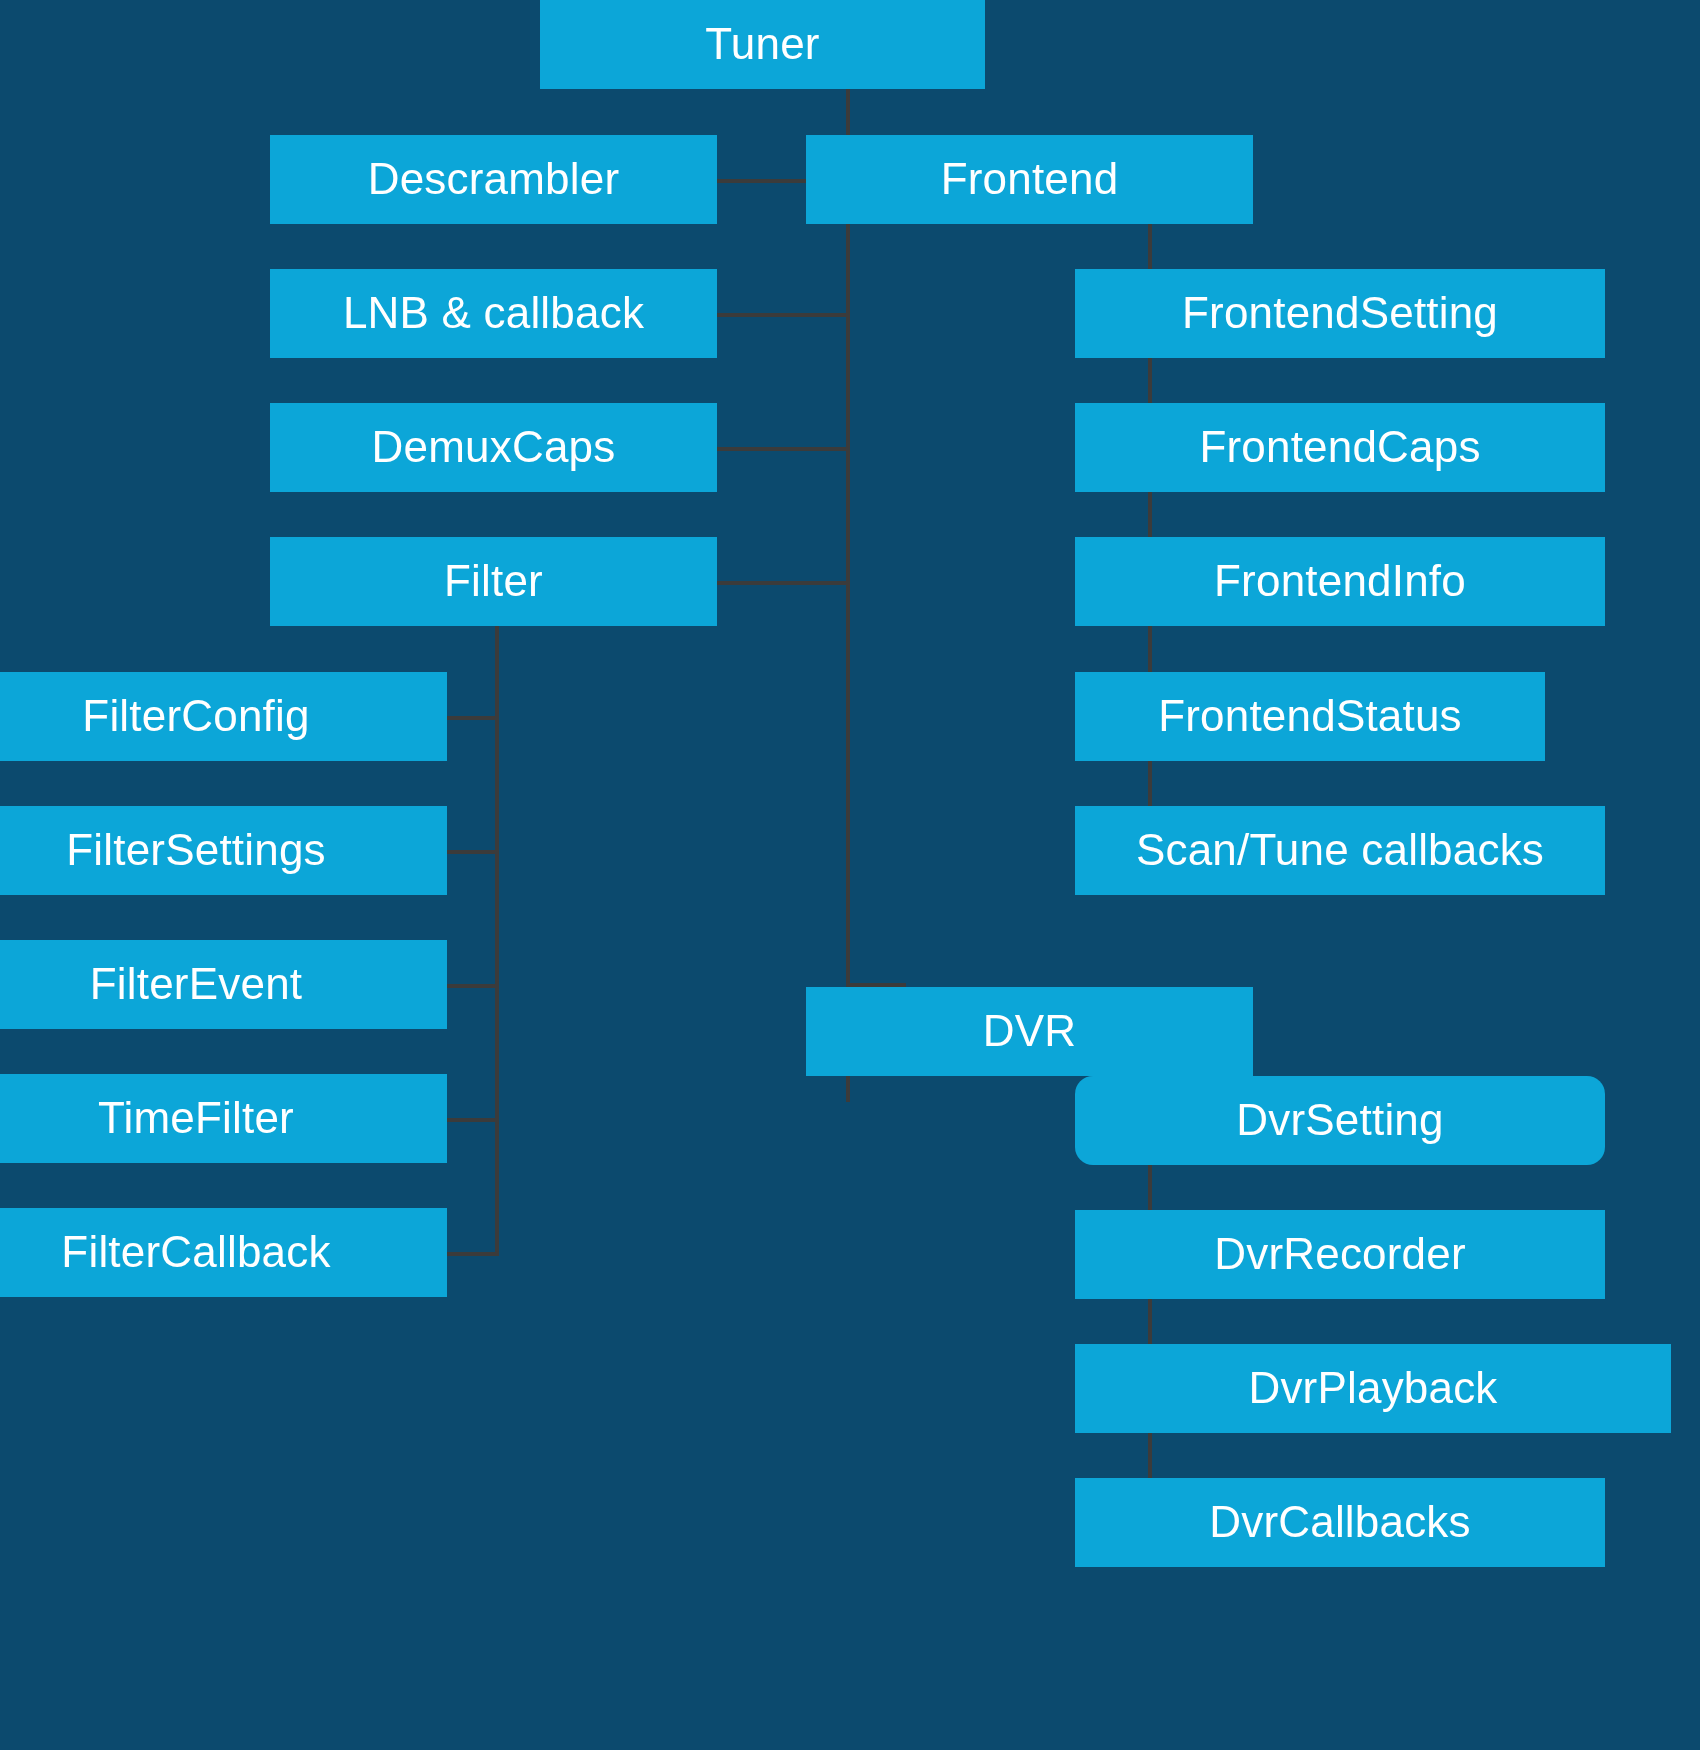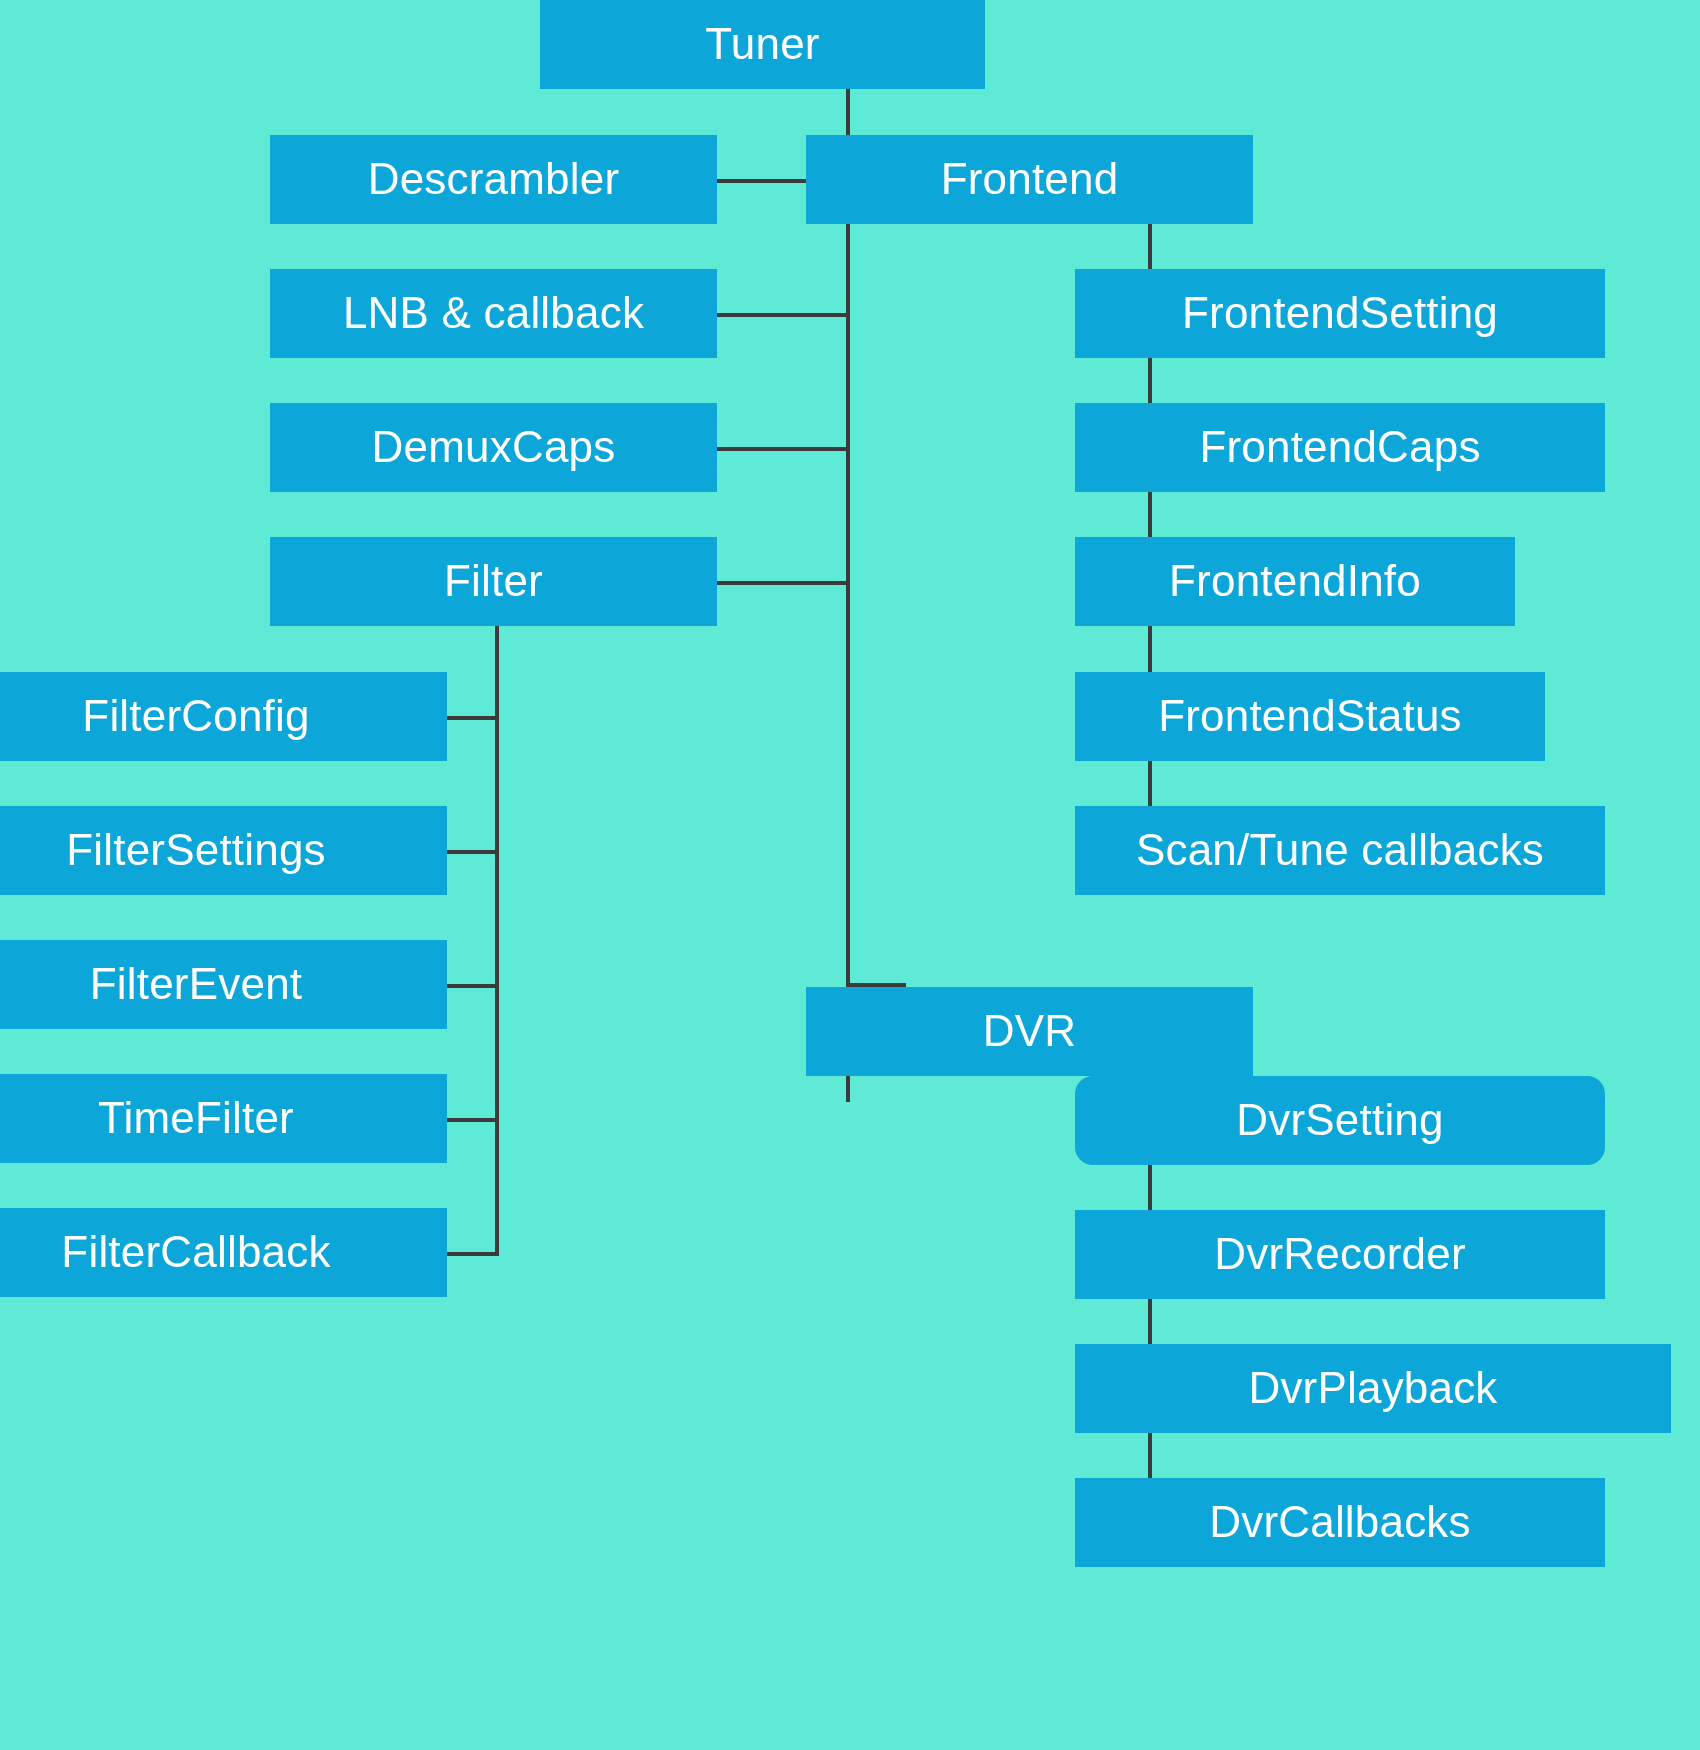--- a/index.html
+++ b/index.html
@@ -7,21 +7,21 @@
     padding: 0;
     background: #000000;
   }
   body {
     font-family: "Liberation Sans", sans-serif;
   }
   #canvas {
     position: relative;
     width: 1700px;
     height: 1750px;
-    background: #5eead4;
+    background: #0c4a6e;
     overflow: hidden;
   }
   .node {
     position: absolute;
     background: #0CA6D8;
     color: #ffffff;
     display: flex;
     align-items: center;
     justify-content: center;
     font-size: 44px;
@@ -115,21 +115,21 @@
   <div class="node" style="left:806px; top:135px; width:447px; height:89px;">
     <span class="label">Frontend</span>
   </div>
 
   <div class="node" style="left:1075px; top:269px; width:530px; height:89px;">
     <span class="label">FrontendSetting</span>
   </div>
   <div class="node" style="left:1075px; top:403px; width:530px; height:89px;">
     <span class="label">FrontendCaps</span>
   </div>
-  <div class="node" style="left:1075px; top:537px; width:440px; height:89px;">
+  <div class="node" style="left:1075px; top:537px; width:530px; height:89px;">
     <span class="label">FrontendInfo</span>
   </div>
   <div class="node" style="left:1075px; top:672px; width:470px; height:89px;">
     <span class="label">FrontendStatus</span>
   </div>
   <div class="node" style="left:1075px; top:806px; width:530px; height:89px;">
     <span class="label">Scan/Tune callbacks</span>
   </div>
 
   <div class="node" style="left:806px; top:987px; width:447px; height:89px;">

